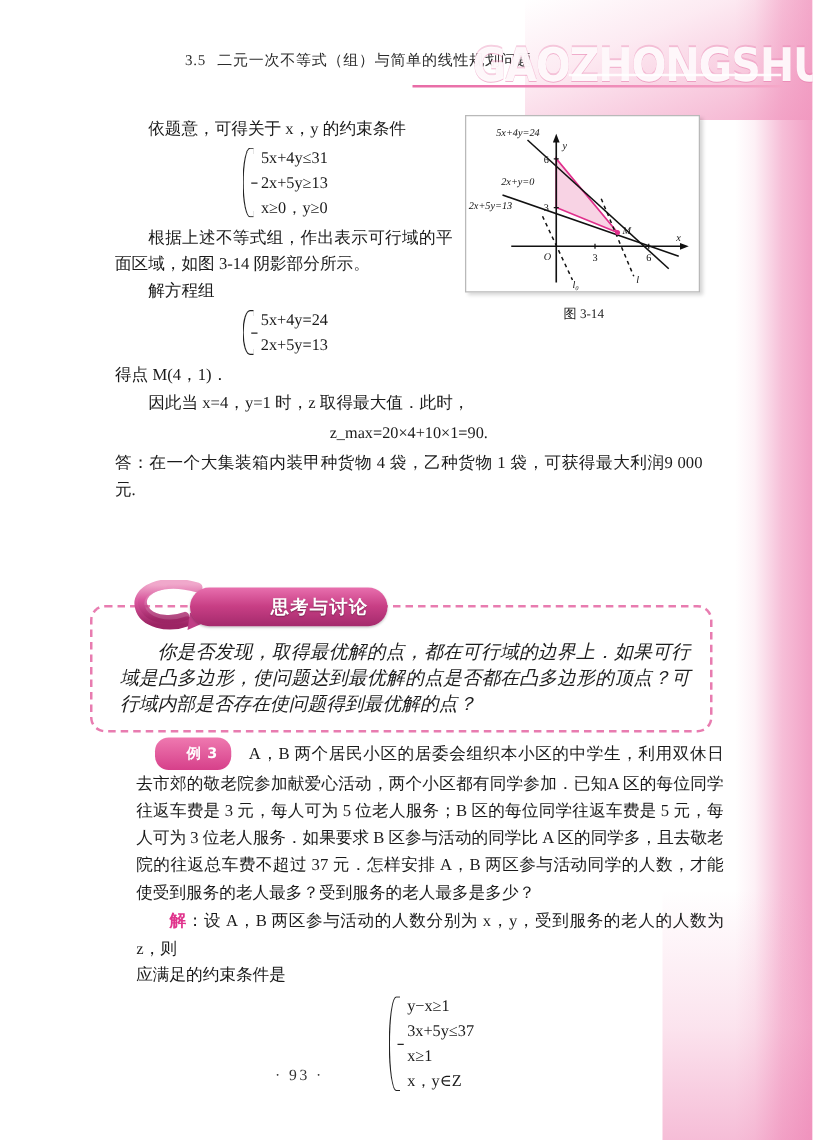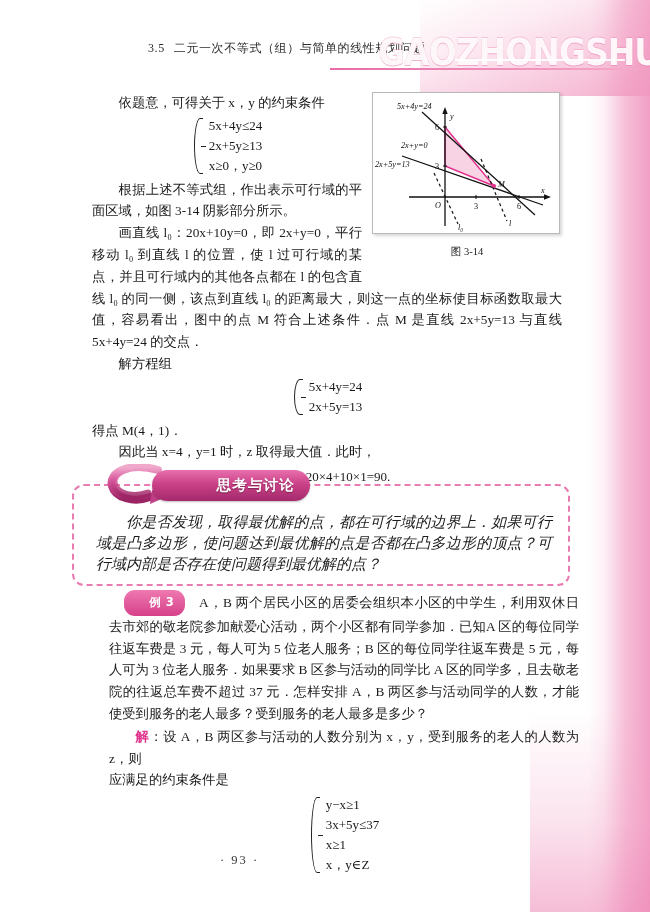--- a/index.html
+++ b/index.html
@@ -230,28 +230,27 @@
         </g>
       </svg>
     </div>
     <div class="figcap">图 3-14</div>
   </div>
 
   <p class="indent">依题意，可得关于 x，y 的约束条件</p>
 
   <div class="display">
     <span class="brace-sys">
-      <span class="sysline">5x+4y≤24</span><br>
+      <span class="sysline">5x+4y≤31</span><br>
       <span class="sysline">2x+5y≥13</span><br>
       <span class="sysline">x≥0，y≥0</span>
     </span>
   </div>
 
   <p class="indent">根据上述不等式组，作出表示可行域的平面区域，如图 3-14 阴影部分所示。</p>
-  <p class="indent">画直线 l₀：20x+10y=0，即 2x+y=0，平行移动 l₀ 到直线 l 的位置，使 l 过可行域的某点，并且可行域内的其他各点都在 l 的包含直线 l₀ 的同一侧，该点到直线 l₀ 的距离最大，则这一点的坐标使目标函数取最大值，容易看出，图中的点 M 符合上述条件．点 M 是直线 2x+5y=13 与直线 5x+4y=24 的交点．</p>
   <p class="indent">解方程组</p>
 
   <div class="display">
     <span class="brace-sys">
       <span class="sysline">5x+4y=24</span><br>
       <span class="sysline">2x+5y=13</span>
     </span>
   </div>
 
   <p>得点 M(4，1)．</p>

